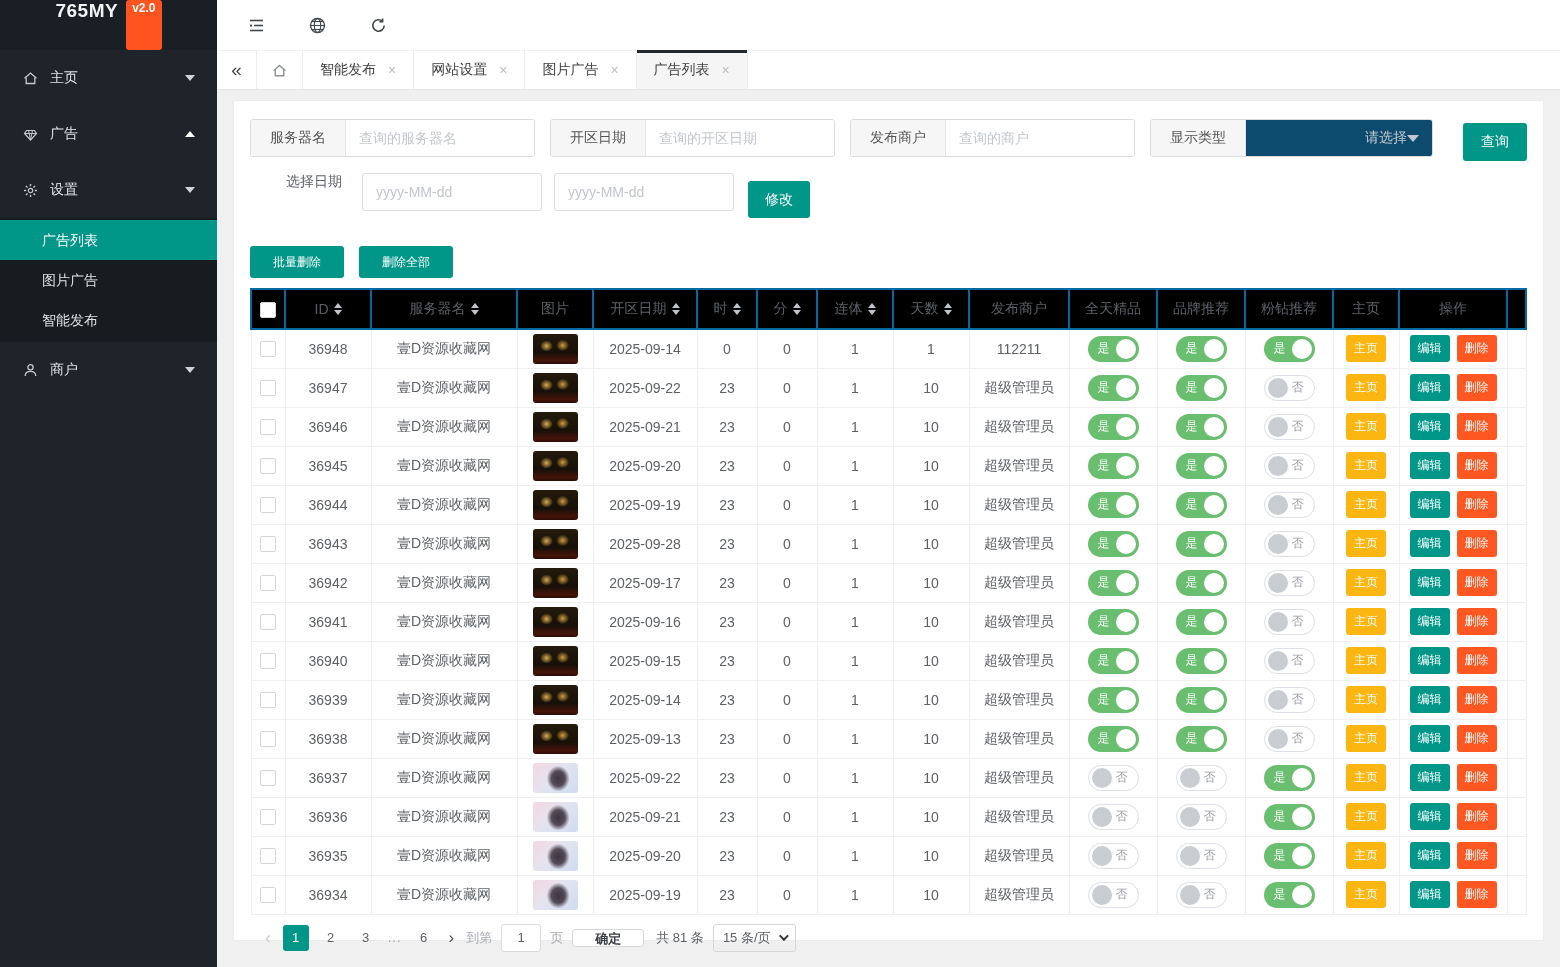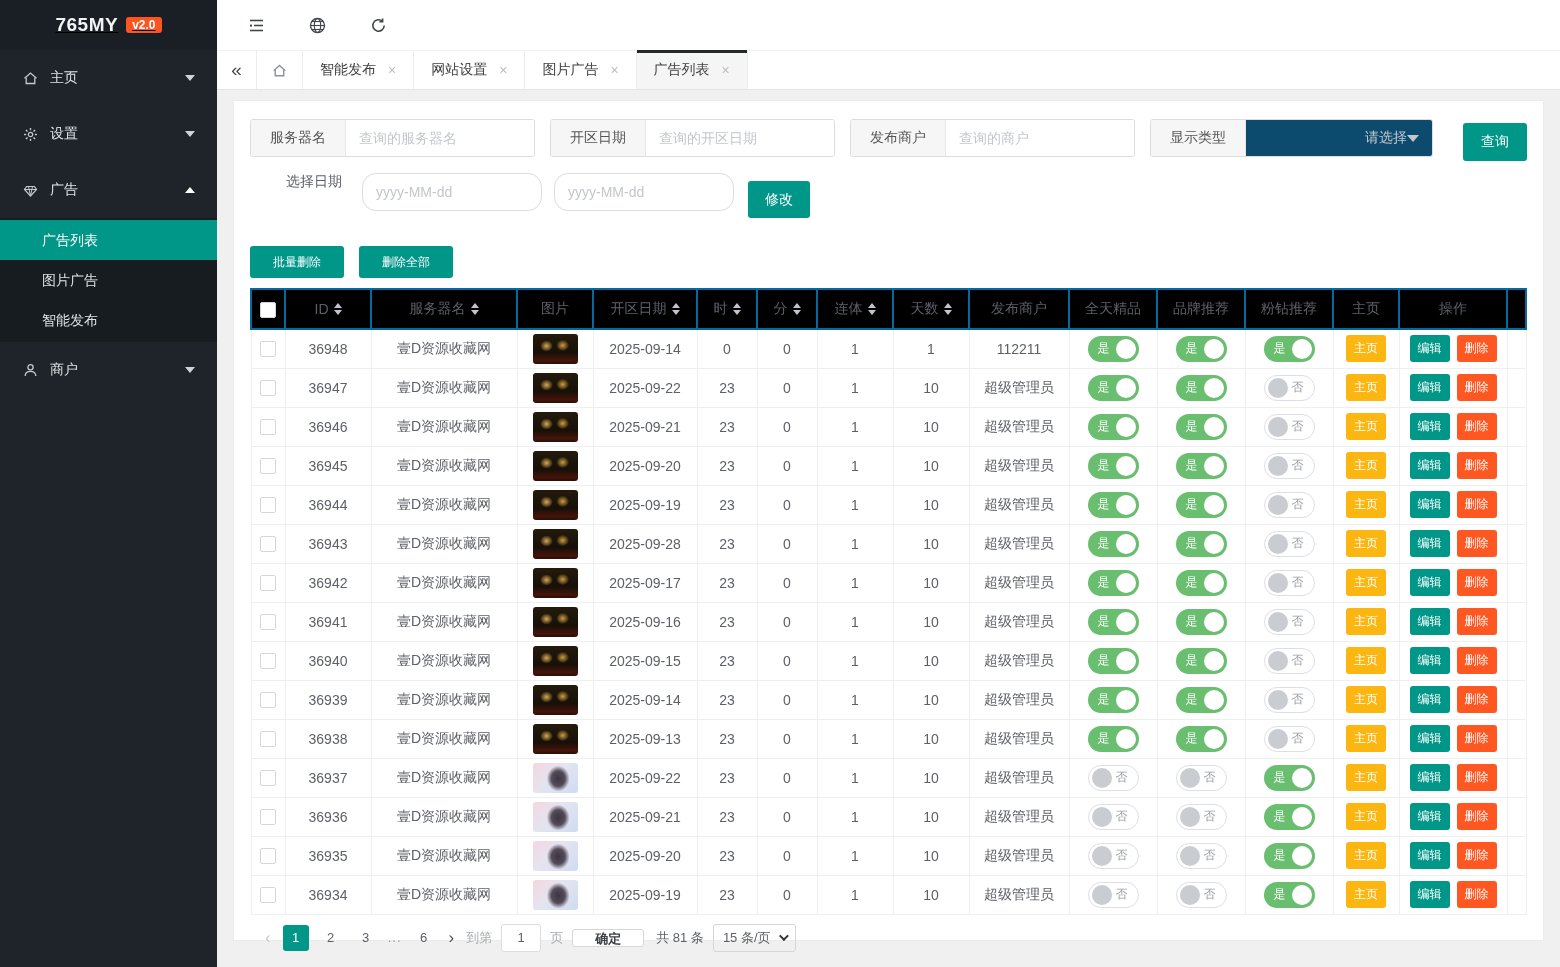--- a/index.html
+++ b/index.html
@@ -5,21 +5,21 @@
   :root{
     --teal:#009688; --yellow:#fcb612; --red:#ff5722; --green:#69be6f;
     --badge:#ff5420; --sidebar-bg:#1e242a; --submenu-bg:#171c21; --logo-bg:#191f24;
   }
   *{box-sizing:border-box;margin:0;padding:0;font-family:"Liberation Sans","DejaVu Sans",sans-serif;}
   html,body{width:1560px;height:967px;overflow:hidden;background:#f0f0f0;}
   .app{display:flex;width:100%;height:100%;}
 
   
   .sidebar{width:217px;min-width:217px;height:100%;background:var(--sidebar-bg);}
-  .logo{height:50px;background:var(--logo-bg);display:flex;align-items:center;justify-content:center;gap:8px;text-decoration:underline;}
+  .logo{height:50px;background:var(--logo-bg);display:flex;justify-content:center;gap:8px;}
   .logo-text{color:#f2f3f4;font-size:19px;font-weight:bold;letter-spacing:.5px;}
   .ver-badge{background:var(--badge);color:#fff;font-size:12px;font-weight:bold;padding:1px 6px;border-radius:3px;}
   .menu-item{height:56px;display:flex;align-items:center;padding:0 22px;color:#dfe3e6;font-size:14px;cursor:pointer;}
   .micon{width:17px;height:17px;display:inline-flex;margin-right:11px;}
   .micon svg{width:17px;height:17px;}
   .chev{width:0;height:0;border-left:5px solid transparent;border-right:5px solid transparent;margin-left:auto;}
   .chev.down{border-top:6px solid #ced3d7;}
   .chev.up{border-bottom:6px solid #fafbfb;}
   .submenu{background:var(--submenu-bg);padding:2px 0;}
   .sub-item{height:40px;line-height:40px;padding-left:42px;color:#dde1e4;font-size:14px;cursor:pointer;}
@@ -50,21 +50,21 @@
   .finput{border:none;outline:none;width:188px;padding:0 13px;font-size:14px;color:#555;background:#fff;}
   .finput::placeholder{color:#c3c7cd;}
   .fselect{display:flex;align-items:center;justify-content:flex-end;width:186px;padding:0 13px;background:#0c4a6e;cursor:pointer;}
   .fselect .ph{color:#c3c7cd;font-size:14px;}
   .caret{width:0;height:0;border-left:6px solid transparent;border-right:6px solid transparent;border-top:7px solid #c3c7cd;}
   .btn{border:none;cursor:pointer;color:#fff;border-radius:3px;font-size:14px;}
   .btn.teal{background:var(--teal);margin-top:8px;}
   .btn.search{margin-left:auto;width:64px;height:38px;}
   .frow2{display:flex;align-items:flex-start;margin-top:12px;padding-left:36px;}
   .dlabel{color:#5d6166;font-size:14px;margin-right:20px;}
-  .dinput{width:180px;height:38px;border:1px solid #dcdcdc;border-radius:14px;padding:0 13px;font-size:14px;color:#555;outline:none;margin-right:12px;}
+  .dinput{width:180px;height:38px;border:1px solid #dcdcdc;border-radius:3px;padding:0 13px;font-size:14px;color:#555;outline:none;margin-right:12px;}
   .dinput::placeholder{color:#c3c7cd;}
   .btn.modify{width:62px;height:37px;margin-left:2px;}
 
   .brow{display:flex;gap:15px;margin-top:20px;}
   .btn.sm{padding:0 23px;height:32px;font-size:12px;}
 
   
   table{width:100%;border-collapse:collapse;table-layout:fixed;margin-top:10px;}
   th{height:40px;background:#000000;color:#5c6066;font-size:14px;font-weight:normal;border:2px solid #0369a1;}
   td{height:39px;border:1px solid #efefef;text-align:center;color:#5d6166;font-size:14px;background:#fff;}
@@ -129,48 +129,48 @@
               </svg>
             </span>
           </span>
           <span class="mlabel">主页</span>
           <i class="chev down"></i>
         </div>
         <div class="menu-item">
           <span class="micon">
             <span style="display: inline-flex;">
               <svg xmlns="http://www.w3.org/2000/svg" viewBox="0 0 17 17" width="17" height="17">
+                <path d="M4.6 4.5h7.8l2.1 3-6 6.5-6-6.5z" fill="none" stroke="#c3c9ce" stroke-width="1.2"></path>
+                <path d="M2.5 7.5h12M6.5 4.5 8.5 14M10.5 4.5 8.5 14" fill="none" stroke="#c3c9ce" stroke-width="1"></path>
+              </svg>
+            </span>
+          </span>
+          <span class="mlabel">广告</span>
+          <i class="chev up"></i>
+        </div>
+        <div class="menu-item">
+          <span class="micon">
+            <span style="display: inline-flex;">
+              <svg xmlns="http://www.w3.org/2000/svg" viewBox="0 0 17 17" width="17" height="17">
                 <circle cx="8.5" cy="8.5" r="2.2" fill="none" stroke="#c3c9ce" stroke-width="1.2"></circle>
                 <g stroke="#c3c9ce" stroke-width="1.4">
                   <line x1="8.5" y1="2" x2="8.5" y2="4.2"></line>
                   <line x1="8.5" y1="12.8" x2="8.5" y2="15"></line>
                   <line x1="2" y1="8.5" x2="4.2" y2="8.5"></line>
                   <line x1="12.8" y1="8.5" x2="15" y2="8.5"></line>
                   <line x1="3.9" y1="3.9" x2="5.5" y2="5.5"></line>
                   <line x1="11.5" y1="11.5" x2="13.1" y2="13.1"></line>
                   <line x1="3.9" y1="13.1" x2="5.5" y2="11.5"></line>
                   <line x1="11.5" y1="5.5" x2="13.1" y2="3.9"></line>
                 </g>
               </svg>
             </span>
           </span>
           <span class="mlabel">设置</span>
           <i class="chev down"></i>
-        </div>
-        <div class="menu-item">
-          <span class="micon">
-            <span style="display: inline-flex;">
-              <svg xmlns="http://www.w3.org/2000/svg" viewBox="0 0 17 17" width="17" height="17">
-                <path d="M4.6 4.5h7.8l2.1 3-6 6.5-6-6.5z" fill="none" stroke="#c3c9ce" stroke-width="1.2"></path>
-                <path d="M2.5 7.5h12M6.5 4.5 8.5 14M10.5 4.5 8.5 14" fill="none" stroke="#c3c9ce" stroke-width="1"></path>
-              </svg>
-            </span>
-          </span>
-          <span class="mlabel">广告</span>
-          <i class="chev up"></i>
         </div>
         <div class="submenu">
           <div class="sub-item active">广告列表</div>
           <div class="sub-item">图片广告</div>
           <div class="sub-item">智能发布</div>
         </div>
         <div class="menu-item">
           <span class="micon">
             <span style="display: inline-flex;">
               <svg xmlns="http://www.w3.org/2000/svg" viewBox="0 0 17 17" width="17" height="17">

